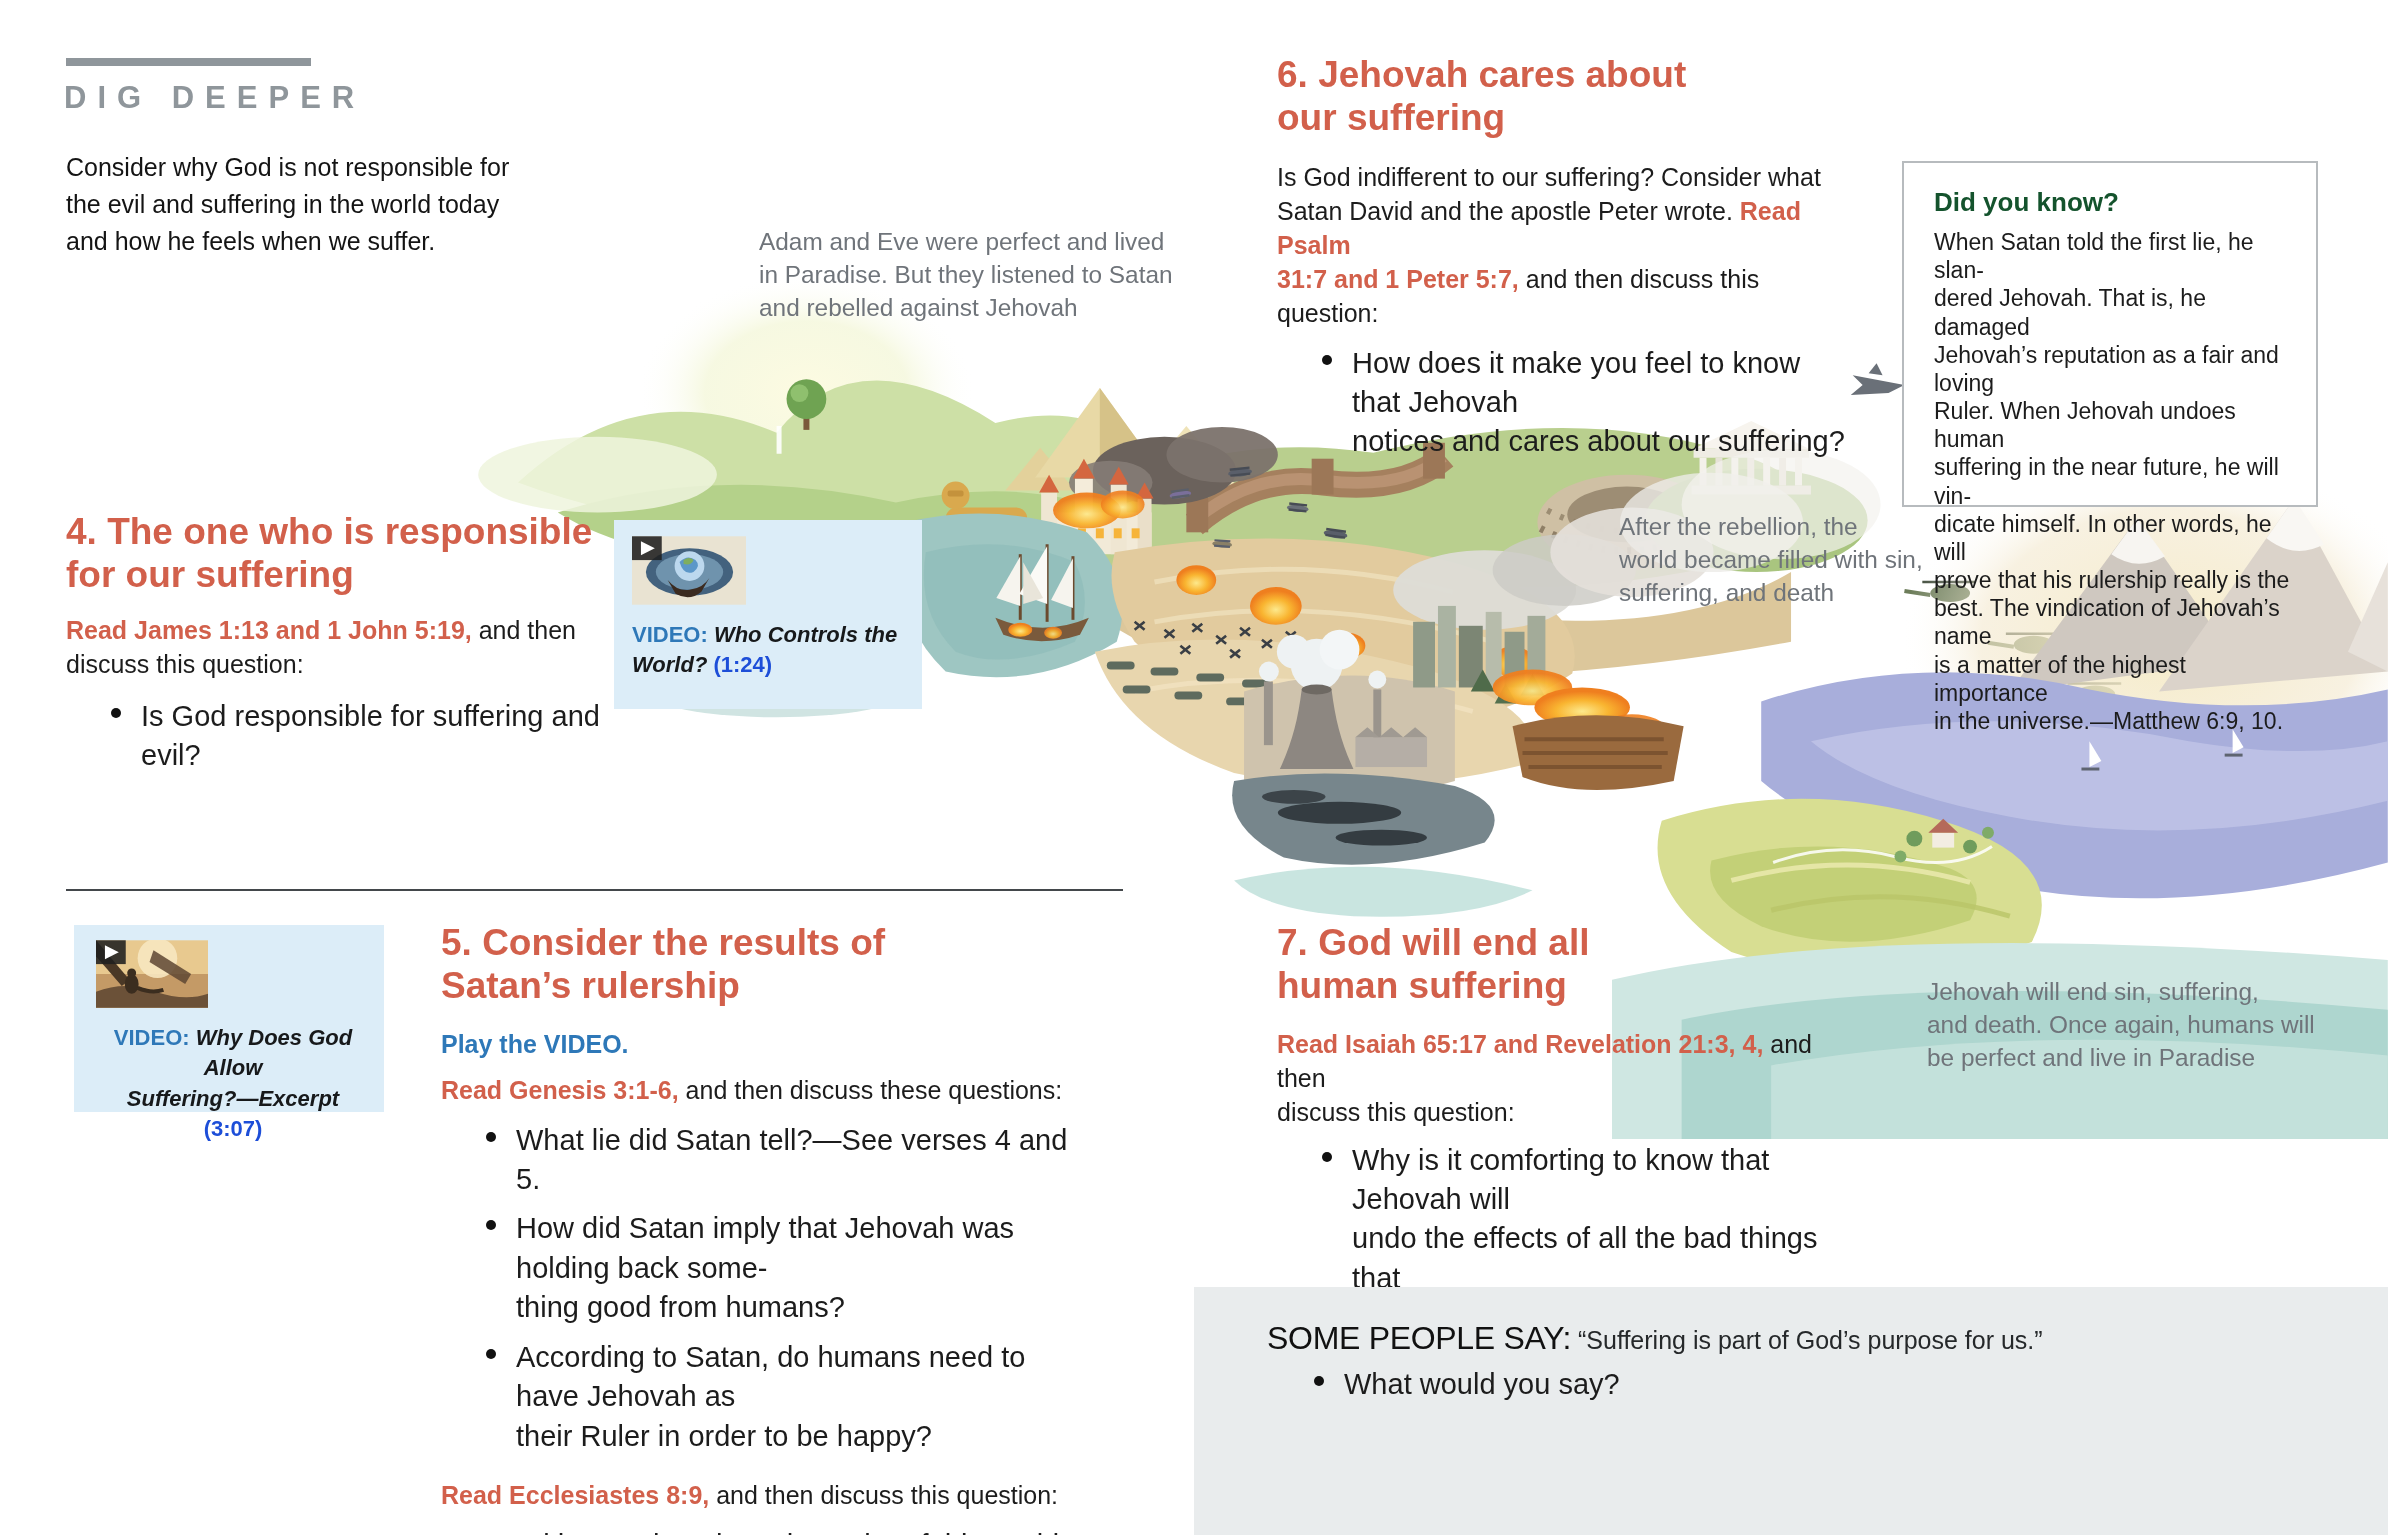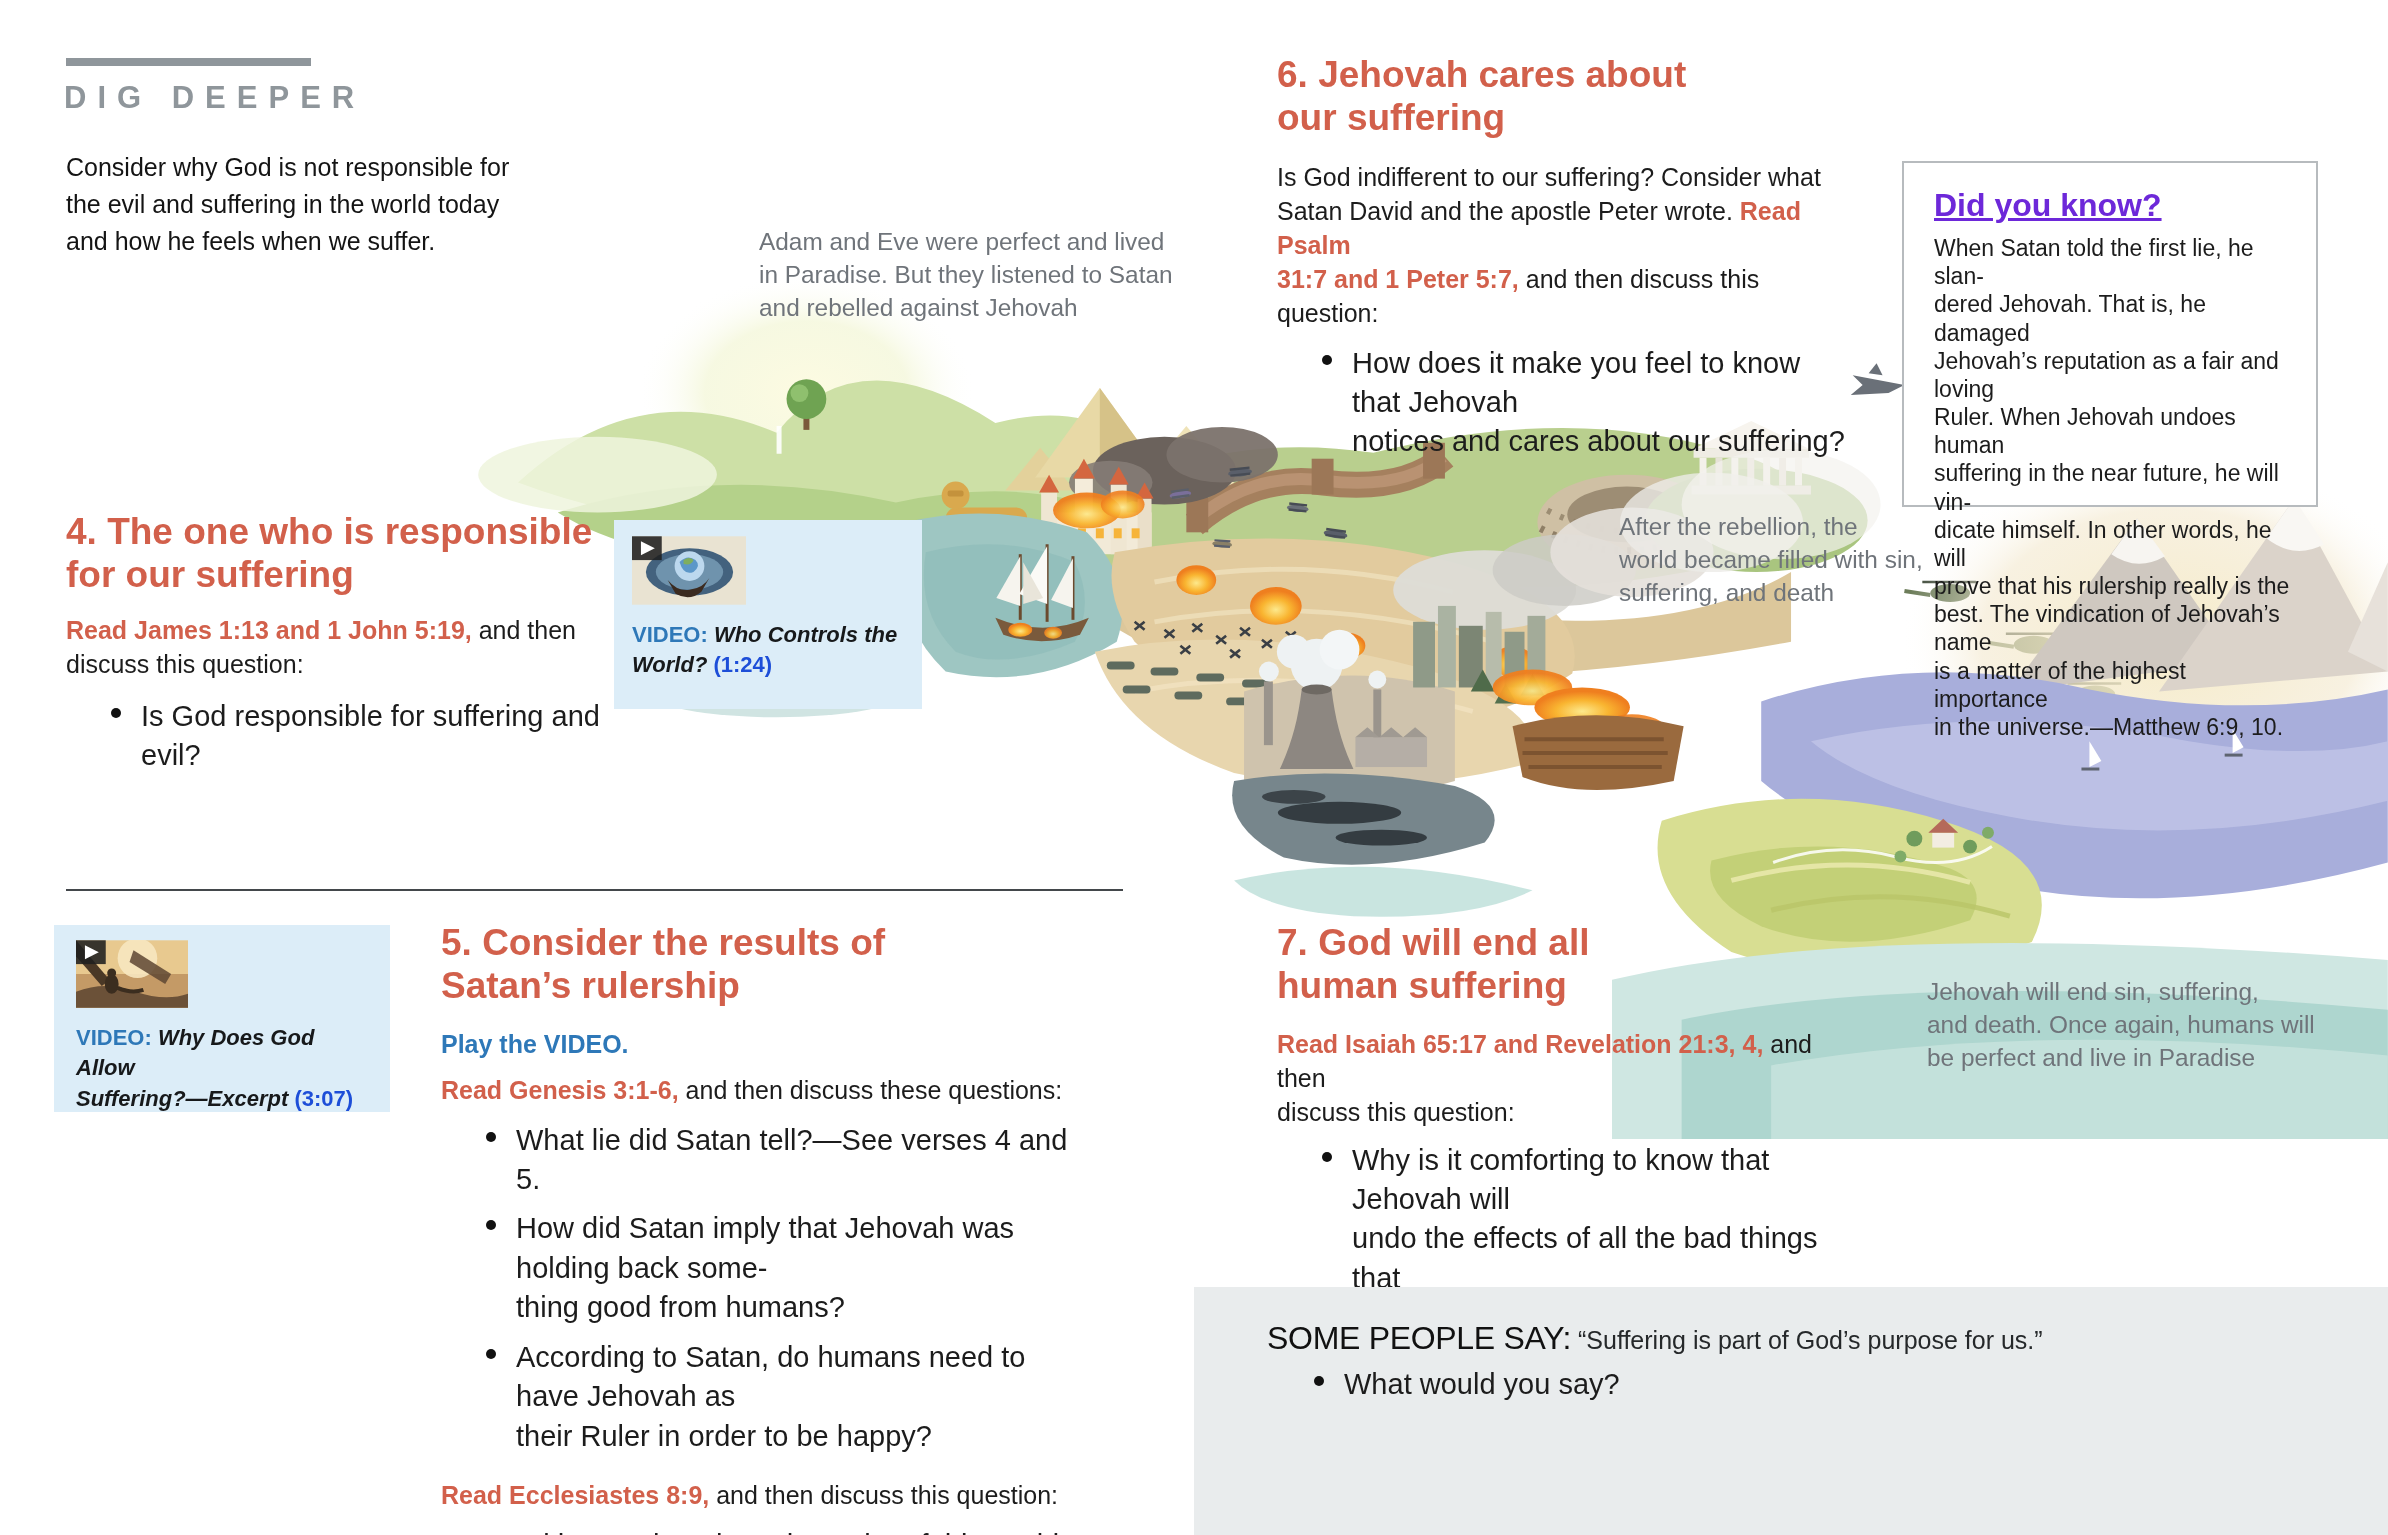--- a/index.html
+++ b/index.html
@@ -24,31 +24,31 @@
   .plink{color:#2e78b8;font-weight:bold;cursor:pointer;}
   .bl{position:relative;margin:10px 0 8px 45px;font-size:29px;line-height:1.36;padding-left:30px;}
   .bl::before{content:"";position:absolute;left:0;top:11px;width:10px;height:10px;border-radius:50%;background:#111;}
   .s4{left:66px;top:510px;width:542px;}
   .s5{left:441px;top:921px;width:645px;}
   .s6{left:1277px;top:53px;width:572px;}
   .s7{left:1277px;top:921px;width:582px;}
   
   .vbox{background:#dcedf8;}
   .vbox1{left:614px;top:520px;width:308px;height:189px;}
-  .vbox2{left:54px;top:925px;width:336px;height:187px;}
+  .vbox2{left:74px;top:925px;width:310px;height:187px;text-align:center;}
   .thumb{position:absolute;left:18px;top:16px;width:114px;height:69px;cursor:pointer;}
   .vcap{position:absolute;left:18px;top:100px;right:14px;font-size:22px;font-weight:bold;line-height:1.38;cursor:pointer;}
   .vlabel{color:#2e78b8;}
   .vtitle{font-style:italic;color:#17191b;}
   .vdur{color:#1d4ed8;}
   
   .divider{left:66px;top:889px;width:1057px;height:2px;background:#43474b;}
   
   .dyk{left:1902px;top:161px;width:416px;height:346px;background:#ffffff;border:2px solid #b7bbbe;box-sizing:border-box;padding:24px 26px 0 30px;}
-  .dyk h3{margin:0 0 10px 0;font-size:32px;font-weight:bold;color:#6d28d9;text-decoration:underline;}
+  .dyk h3{margin:0 0 10px 0;font-size:26px;font-weight:bold;color:#14532d;}
   .dyk .body{font-size:23px;line-height:1.225;color:#1c1c1c;}
   
   .sps{left:1194px;top:1287px;width:1194px;height:249px;background:#e9eced;}
   .sps-line{position:absolute;left:73px;top:33px;font-size:25px;}
   .sps-label{font-size:32px;font-weight:normal;letter-spacing:-0.3px;color:#111;}
   .sps-quote{color:#25282a;}
   .sps .bl{position:absolute;left:73px;top:78px;margin:0 0 0 47px;}
 </style>
 </head>
 <body>

